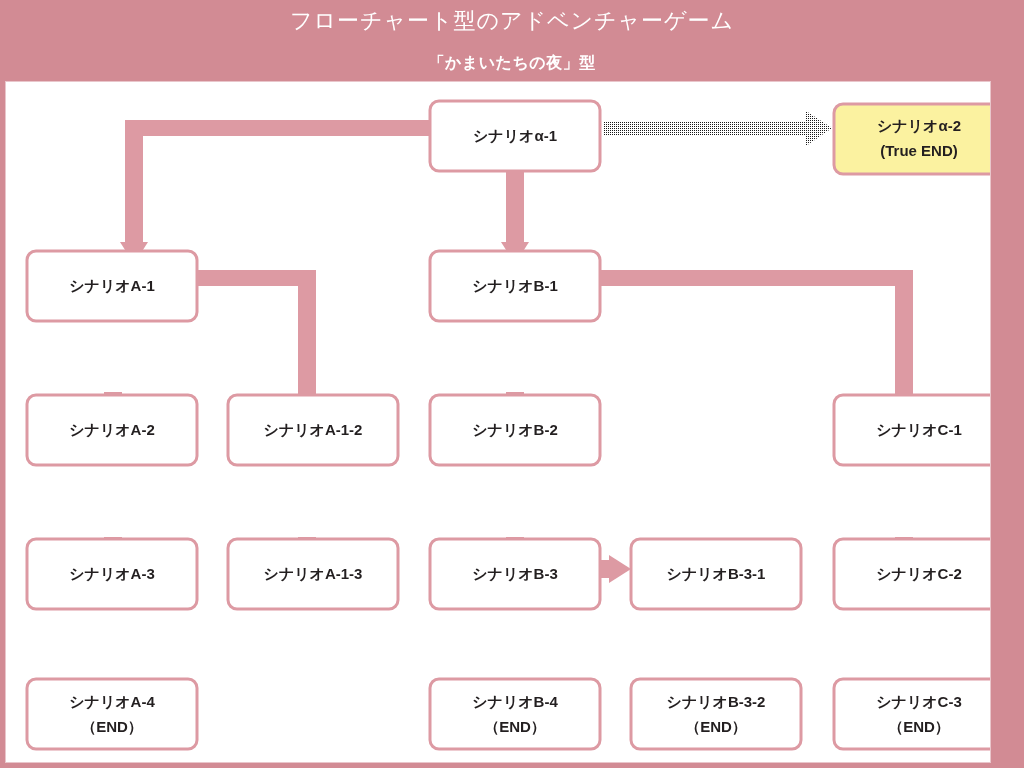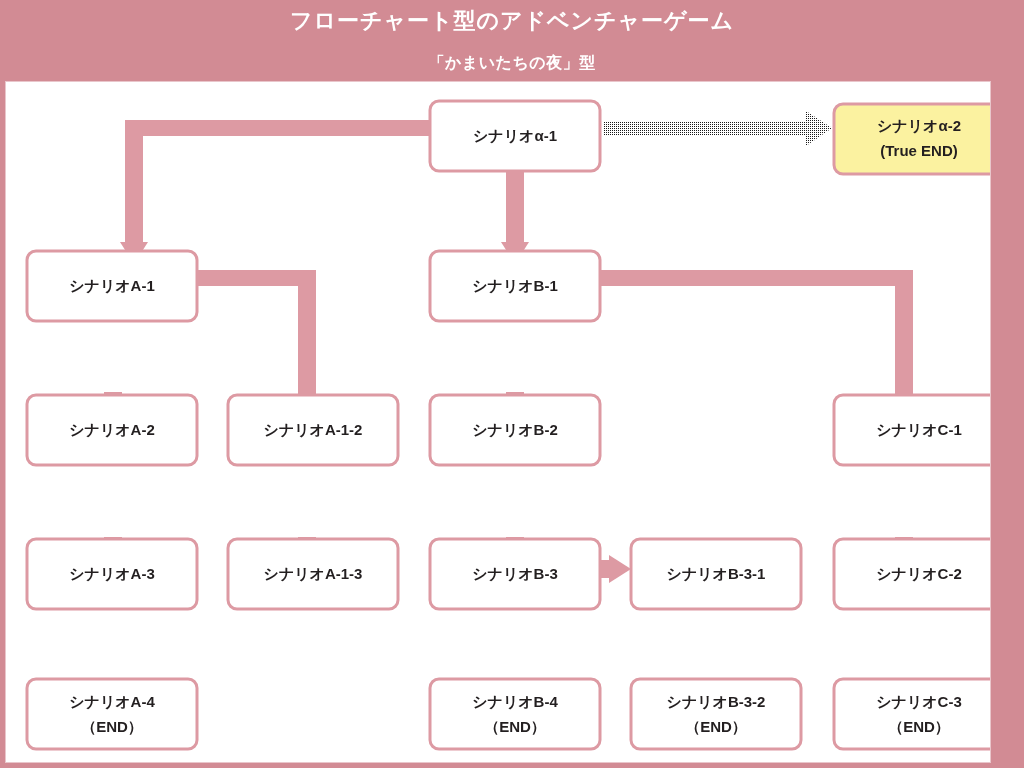--- a/index.html
+++ b/index.html
@@ -11,21 +11,21 @@
   }
   #page{position:relative;width:1024px;height:768px;background:#d28b94;}
 
   .header{
     position:absolute;left:0;top:0;width:1024px;height:80px;
     background:#d28b94;
     display:flex;flex-direction:column;align-items:center;justify-content:center;
     box-sizing:border-box;
   }
   .header .title{
-    color:#ffffff;font-size:22px;font-weight:bold;letter-spacing:1px;
+    color:#ffffff;font-size:22px;font-weight:normal;letter-spacing:1px;
     line-height:1.15;margin:0;white-space:nowrap;
   }
   .header .subtitle{
     color:#ffffff;font-size:16px;font-weight:bold;letter-spacing:.5px;
     line-height:1.2;margin-top:20px;white-space:nowrap;
   }
 
   .canvas{
     position:absolute;left:5px;top:81px;width:986px;height:682px;
     background:#ffffff;

